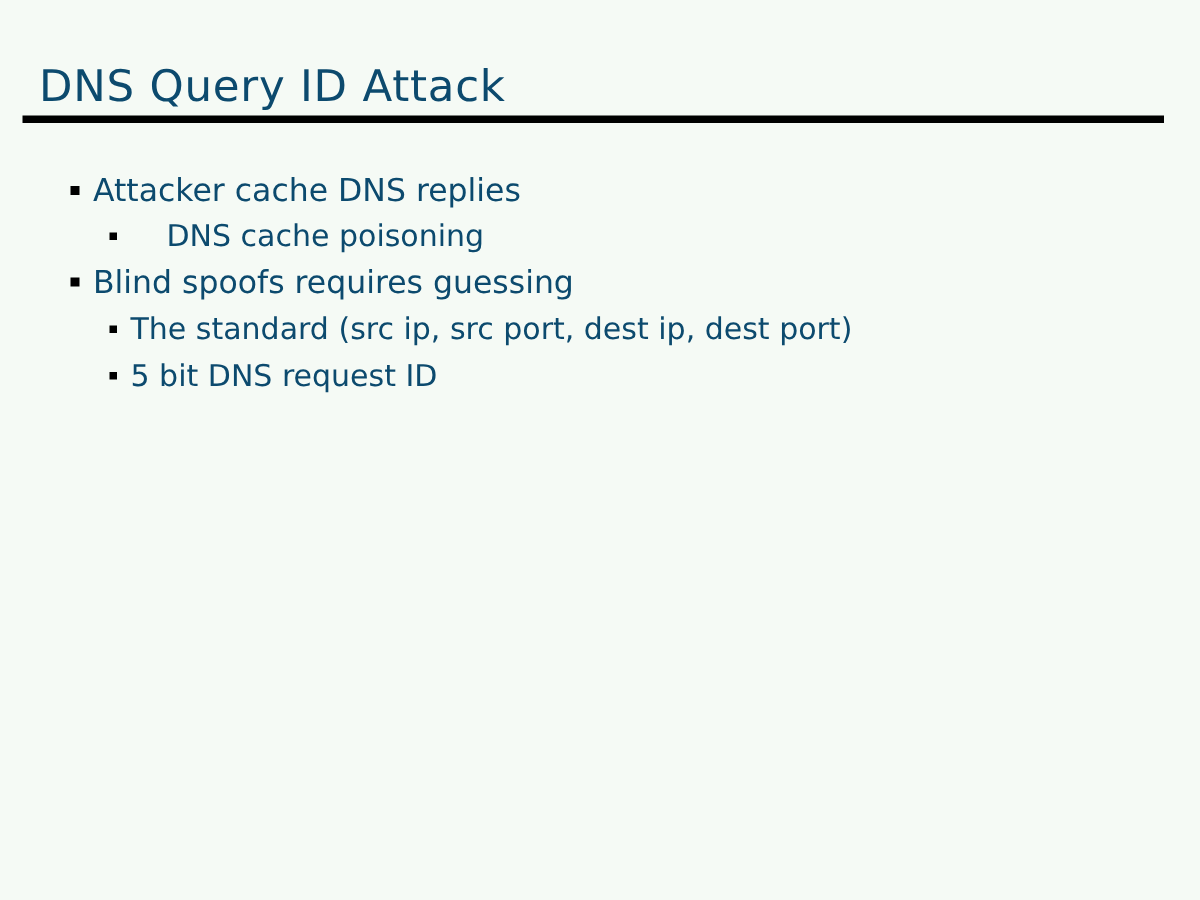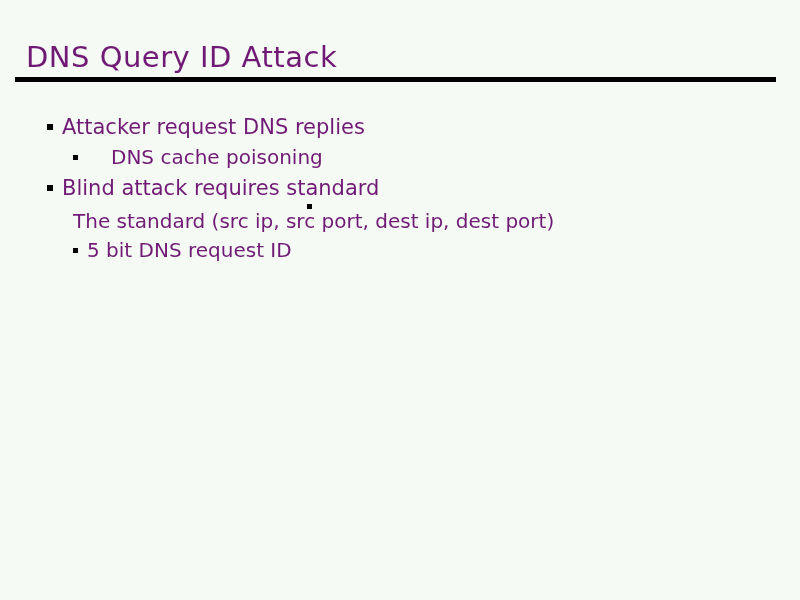--- a/index.html
+++ b/index.html
@@ -5,21 +5,21 @@
   html, body {
     margin: 0;
     padding: 0;
   }
   .slide {
     position: relative;
     width: 800px;
     height: 600px;
     background: #f5faf5;
     font-family: "DejaVu Sans", "Liberation Sans", sans-serif;
-    color: #701a75;
+    color: #0c4a6e;
     overflow: hidden;
   }
   .slide-title {
     position: absolute;
     left: 26px;
     top: 40px;
     font-size: 29px;
     font-weight: 500;
     letter-spacing: 0.5px;
     white-space: nowrap;
@@ -58,45 +58,45 @@
     margin-right: 9px;
   }
   .level2 .bullet-marker {
     width: 5px;
     height: 5px;
     margin-right: 9px;
   }
   .row-1 { top: 112px; }
   .row-2 { top: 142px; gap: 24px; }
   .row-3 { top: 173px; }
-  .row-4 { top: 204px; flex-direction: column; }
+  .row-4 { top: 204px; }
   .row-5 { top: 235px; }
 </style>
 </head>
 <body>
 
 <div class="slide">
 
   <div class="slide-title">DNS Query ID Attack</div>
 
   <div class="title-rule"></div>
 
   <div class="bullet-row level1 row-1">
     <span class="bullet-marker"></span>
-    <span>Attacker request DNS replies</span>
+    <span>Attacker cache DNS replies</span>
   </div>
 
   <div class="bullet-row level2 row-2">
     <span class="bullet-marker"></span>
     <span>DNS cache poisoning</span>
   </div>
 
   <div class="bullet-row level1 row-3">
     <span class="bullet-marker"></span>
-    <span>Blind attack requires standard</span>
+    <span>Blind spoofs requires guessing</span>
   </div>
 
   <div class="bullet-row level2 row-4">
     <span class="bullet-marker"></span>
     <span>The standard (src ip, src port, dest ip, dest port)</span>
   </div>
 
   <div class="bullet-row level2 row-5">
     <span class="bullet-marker"></span>
     <span>5 bit DNS request ID</span>

